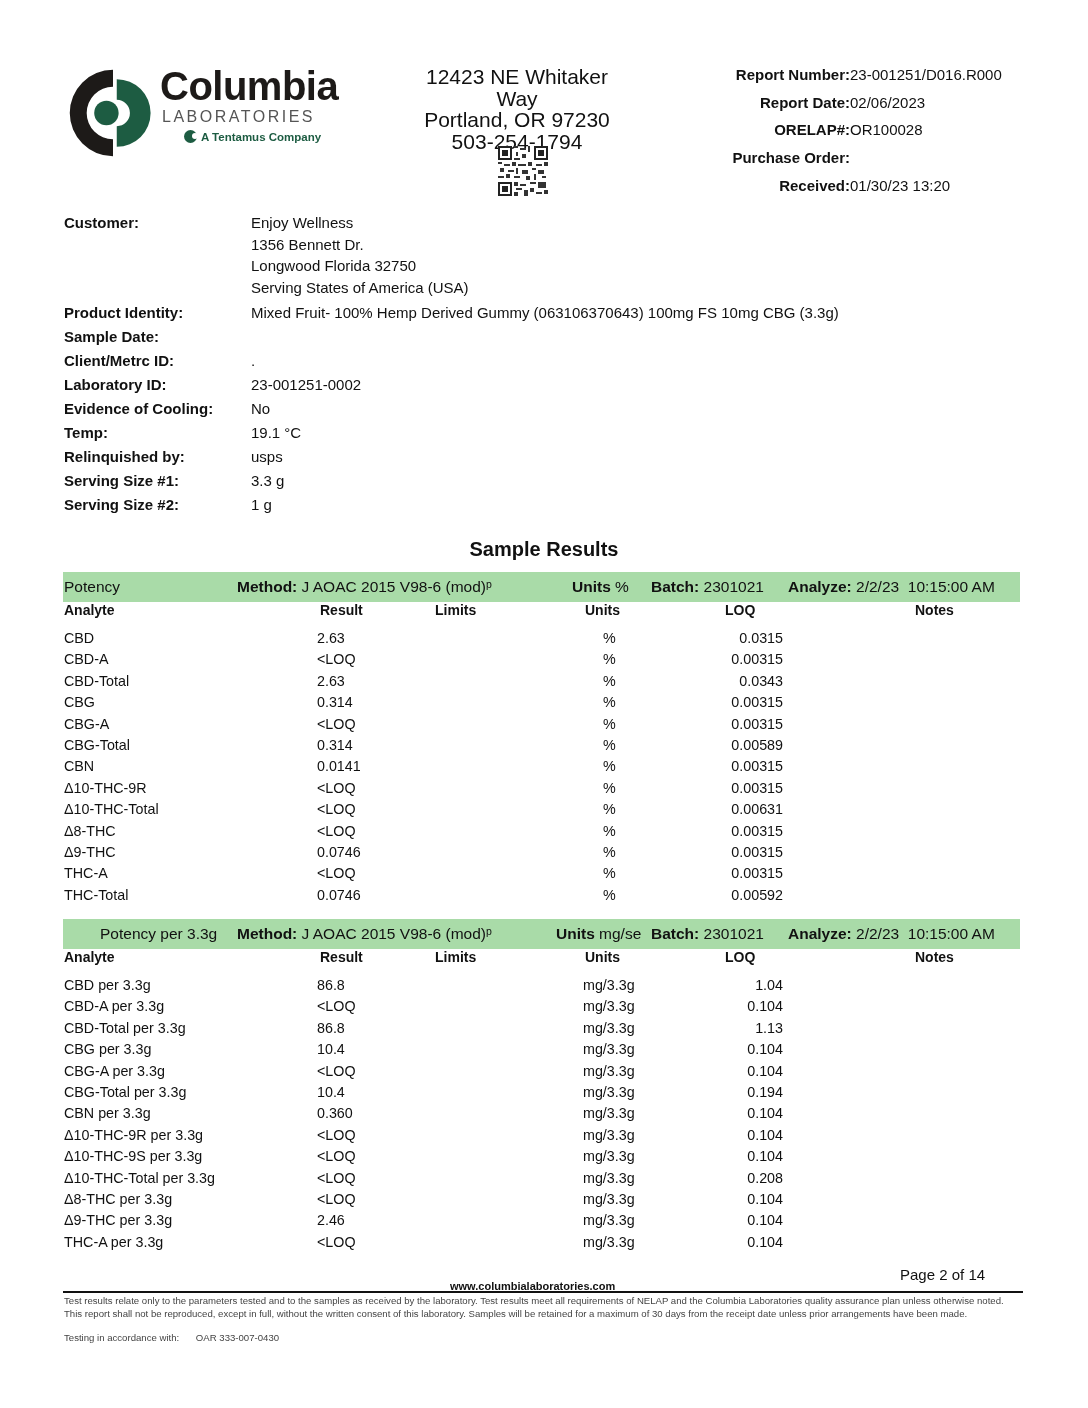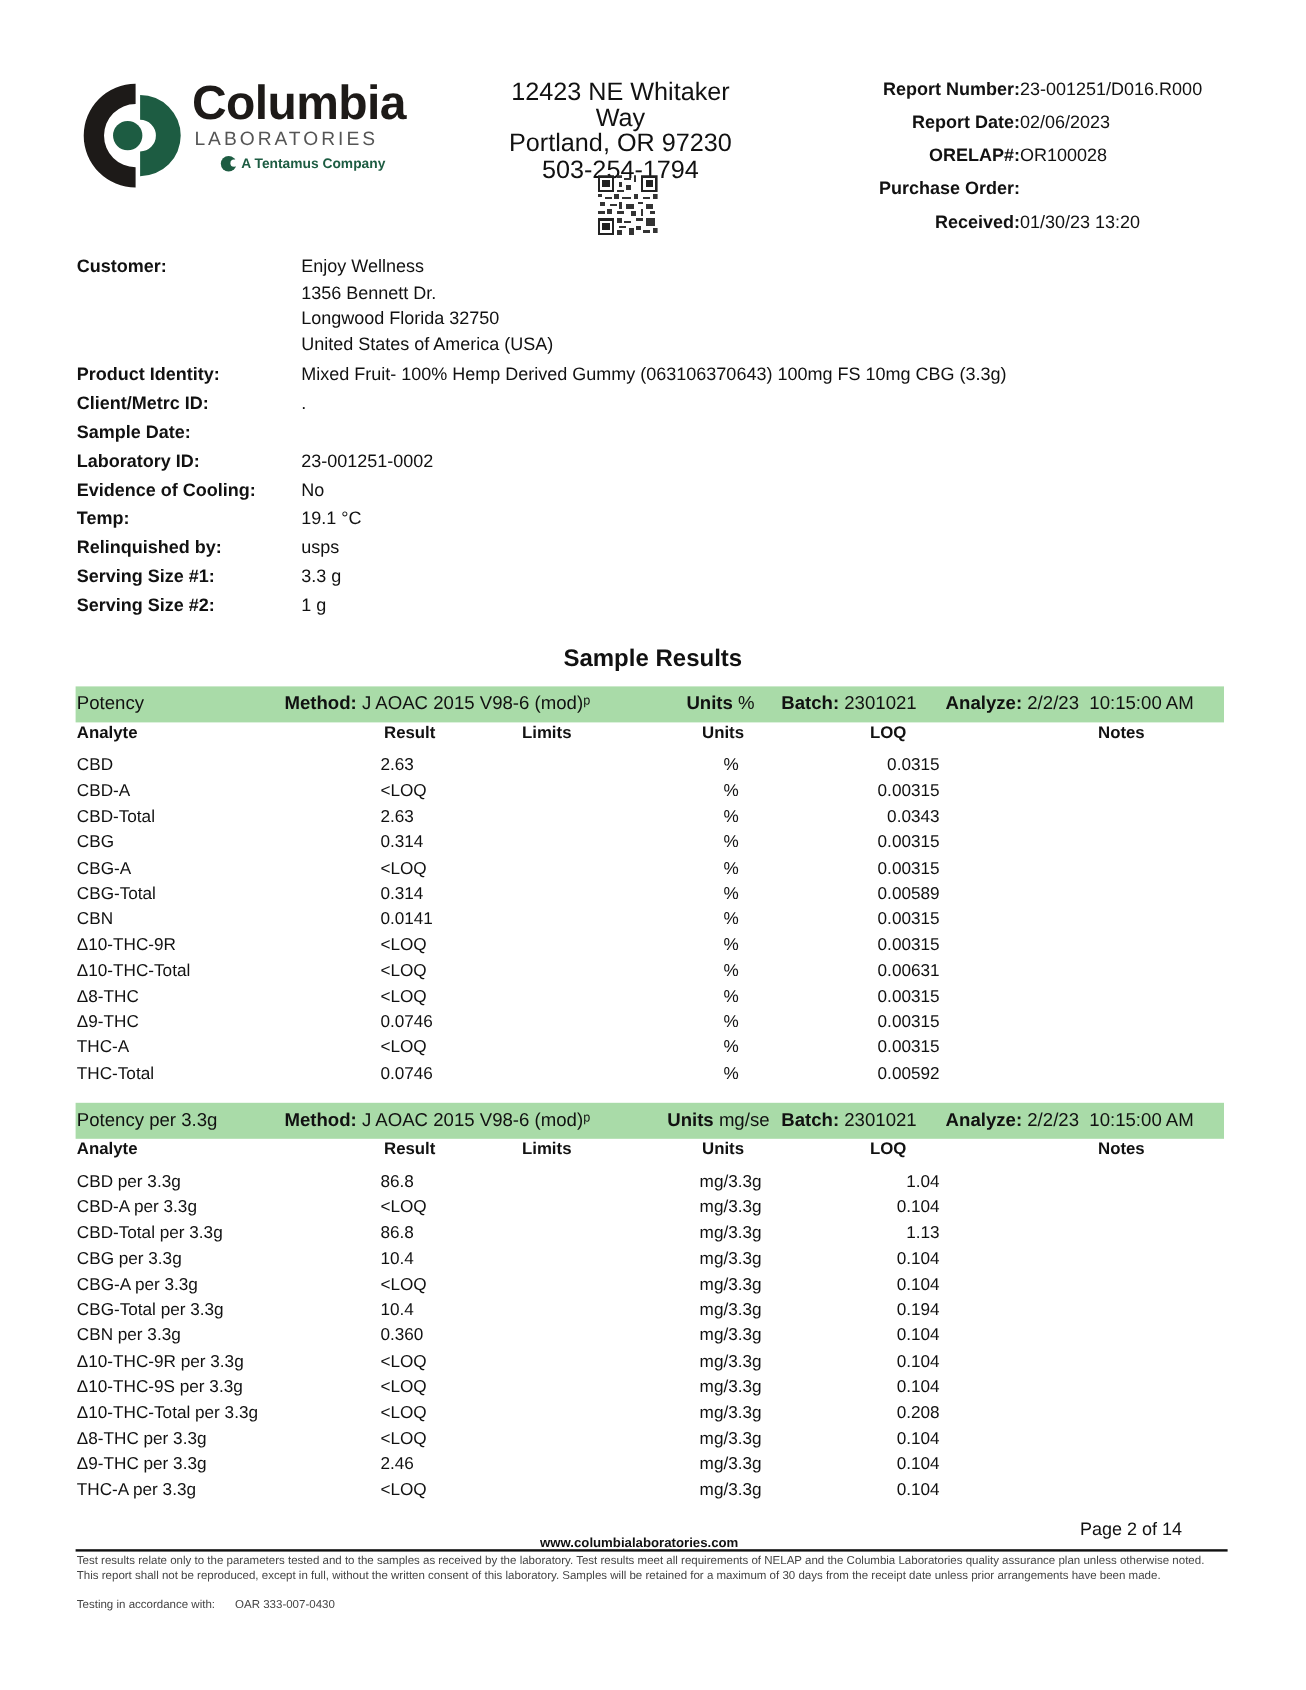--- a/index.html
+++ b/index.html
@@ -159,36 +159,36 @@
   </div>
 </div>
 
 <div class="abs info">
   <div class="info-row">
     <span class="info-label">Customer:</span>
     <div class="info-val-lines">
       <div>Enjoy Wellness</div>
       <div>1356 Bennett Dr.</div>
       <div>Longwood Florida 32750</div>
-      <div>United States of America (USA)</div>
+      <div>Serving States of America (USA)</div>
     </div>
   </div>
   <div class="info-gap"></div>
   <div id="info-rows">
       <div class="info-row sm">
         <span class="info-label">Product Identity:</span>
         <span>Mixed Fruit- 100% Hemp Derived Gummy (063106370643) 100mg FS 10mg CBG (3.3g)</span>
       </div>
       <div class="info-row sm">
+        <span class="info-label">Sample Date:</span>
+        <span></span>
+      </div>
+      <div class="info-row sm">
         <span class="info-label">Client/Metrc ID:</span>
         <span>.</span>
-      </div>
-      <div class="info-row sm">
-        <span class="info-label">Sample Date:</span>
-        <span></span>
       </div>
       <div class="info-row sm">
         <span class="info-label">Laboratory ID:</span>
         <span>23-001251-0002</span>
       </div>
       <div class="info-row sm">
         <span class="info-label">Evidence of Cooling:</span>
         <span>No</span>
       </div>
       <div class="info-row sm">
@@ -329,21 +329,21 @@
       <span class="c-analyte">THC-Total</span>
       <span class="c-result">0.0746</span>
       <span class="c-limits"></span>
       <span class="c-units" style="left: 540px;">%</span>
       <span class="c-loq">0.00592</span>
       <span class="c-notes"></span>
     </div>
   </div>
 <div class="abs rtable" style="top:919px;" id="table-1">
     <div class="band" style="background: rgb(169, 219, 168);">
-      <span style="left: 1px;">Potency per 3.3g</span>
+      <span style="left: 1px; padding-left: 36px;">Potency per 3.3g</span>
       <span style="left: 174px;"><b>Method:</b> <span>J AOAC 2015 V98-6 (mod)ᵖ</span></span>
       <span style="left: 493px;"><b>Units</b> <span>mg/se</span></span>
       <span style="left: 588px;"><b>Batch:</b> <span>2301021</span></span>
       <span style="left: 725px; white-space: pre;"><b>Analyze:</b> <span>2/2/23  10:15:00 AM</span></span>
     </div>
     <div class="colhead">
       <span class="c-analyte">Analyte</span>
       <span class="ch-result">Result</span>
       <span class="c-limits">Limits</span>
       <span class="ch-units">Units</span>

